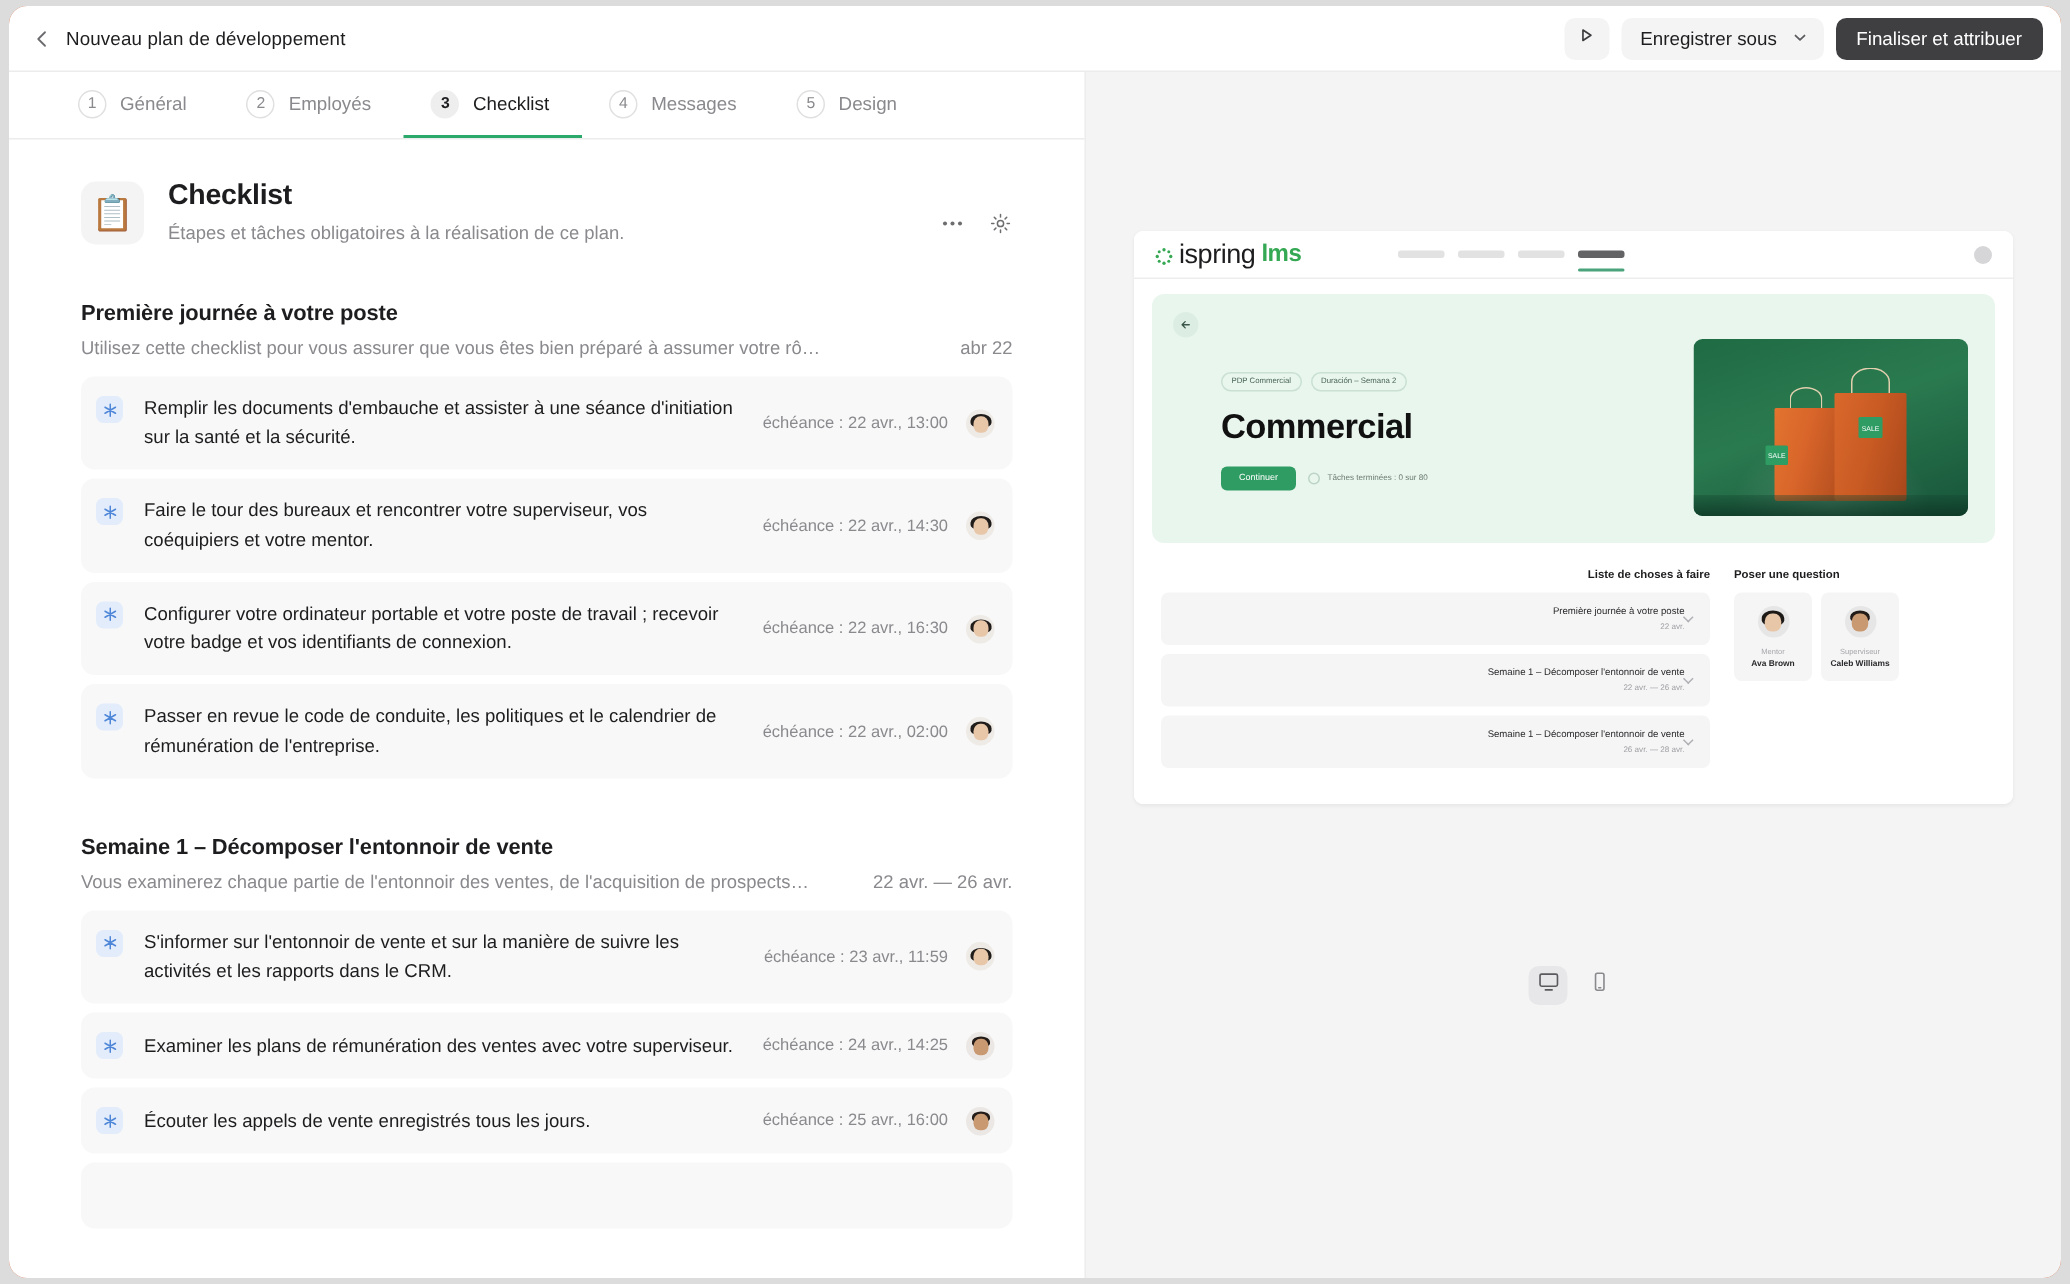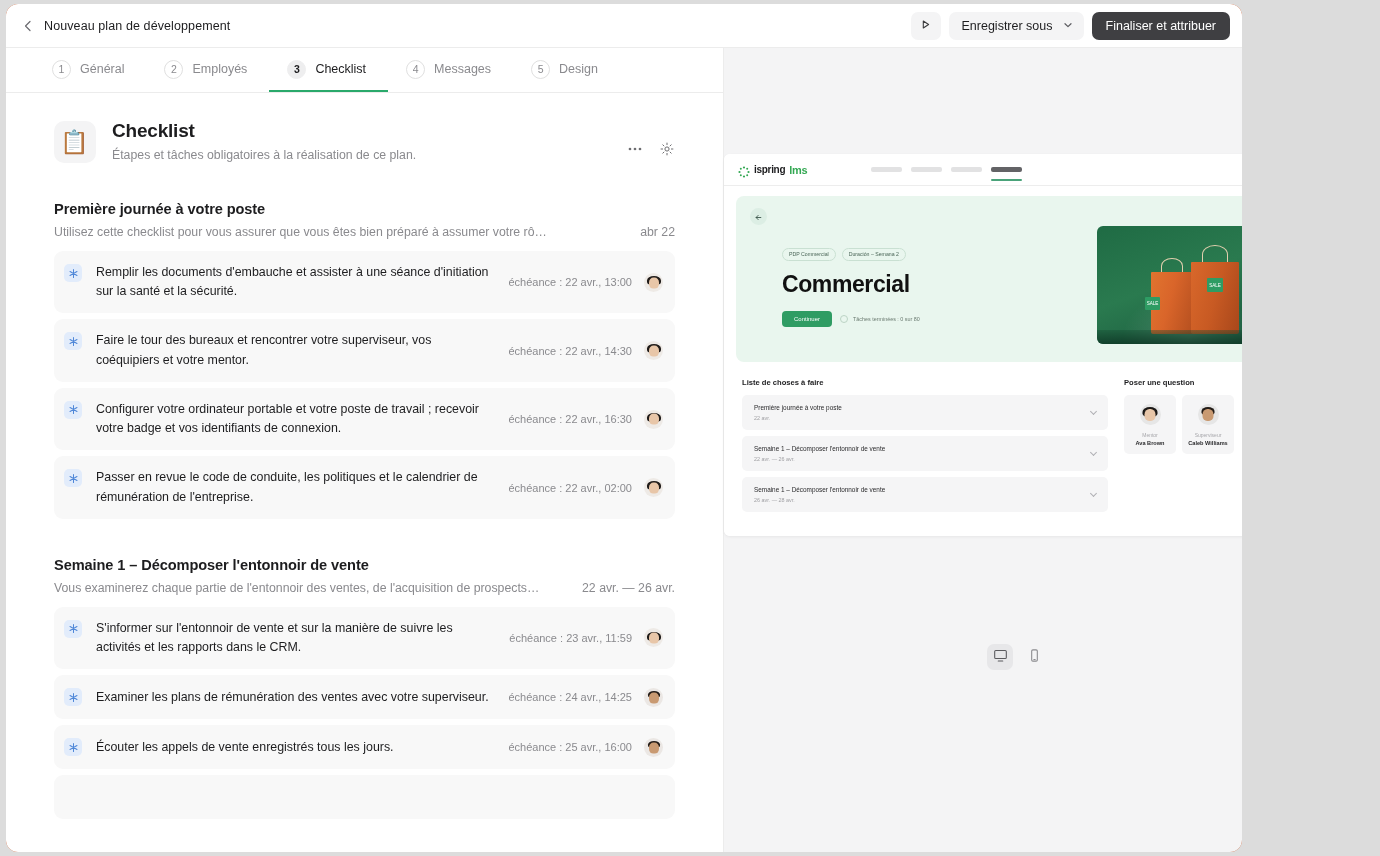--- a/index.html
+++ b/index.html
@@ -7,21 +7,21 @@
     width: 1380px; height: 856px;
     background: #dcdcdc;
     font-family: "Liberation Sans", sans-serif;
     overflow: hidden;
     -webkit-font-smoothing: antialiased;
   }
 
   .app-window {
     position: absolute;
     left: 6px; top: 4px;
-    width: 1236px; height: 848px;
+    width: 1368px; height: 848px;
     background: #c2410c;
     border-radius: 12px;
     overflow: hidden;
     display: flex;
     flex-direction: column;
   }
 
   
   .topbar {
     height: 44px;
@@ -254,22 +254,22 @@
   }
   .pv-top {
     height: 32px;
     display: flex; align-items: center;
     padding: 0 14px;
     border-bottom: 1px solid #ededed;
     background: #fff;
   }
   .pv-logo { display: flex; align-items: center; gap: 4px; }
   .pv-logo .mark { width: 12px; height: 12px; flex:0 0 12px; }
-  .pv-logo .t1 { font-size: 10px; color: #1d1d1f; font-weight: bold; letter-spacing: -.3px; }
-  .pv-logo .t2 { font-size: 11px; color: #34a853; font-weight: bold; letter-spacing: -.3px; }
+  .pv-logo .t1 { font-size: 18px; color: #1d1d1f; font-weight: normal; letter-spacing: -.3px; }
+  .pv-logo .t2 { font-size: 16px; color: #34a853; font-weight: bold; letter-spacing: -.3px; }
   .pv-nav { margin-left: 64px; display: flex; align-items: center; gap: 9px; }
   .navbar-ph { width: 31px; height: 5px; border-radius: 2px; background: #e2e2e3; }
   .navbar-ph.dark { background: #636366; position: relative; }
   .navbar-ph.dark:after {
     content:''; position:absolute; left:0; right:0; bottom:-9px;
     height: 2.2px; background: #4aa37a; border-radius: 2px;
   }
   .pv-avatar { margin-left: auto; width: 12px; height: 12px; border-radius: 50%; background: #d6d6d8; }
 
   .pv-body { padding: 10px 12px 14px 12px; background: #fff; }
@@ -351,21 +351,21 @@
     border-radius: 1px;
   }
   .saletag.s1 { width: 15px; height: 13px; left: 48px; bottom: 34px; }
   .saletag.s2 { width: 16px; height: 14px; left: 110px; bottom: 52px; }
   .floor {
     position: absolute; left: 0; right: 0; bottom: 0; height: 14px;
     background: linear-gradient(180deg, rgba(20,70,48,.35), rgba(12,50,34,.75));
   }
 
   .lower { display: flex; gap: 16px; margin-top: 16px; padding: 0 6px 4px 6px; }
-  .lower-left { flex: 1; }
+  .lower-left { flex: 1; text-align: right; }
   .lower-right { width: 168px; flex: 0 0 168px; }
   .lower-h { font-size: 7.6px; color: #1d1d1f; font-weight: bold; margin-bottom: 8px; }
   .todo {
     background: #f5f5f6;
     border-radius: 5px;
     padding: 9px 12px;
     margin-bottom: 6px;
     display: flex;
     align-items: center;
   }

